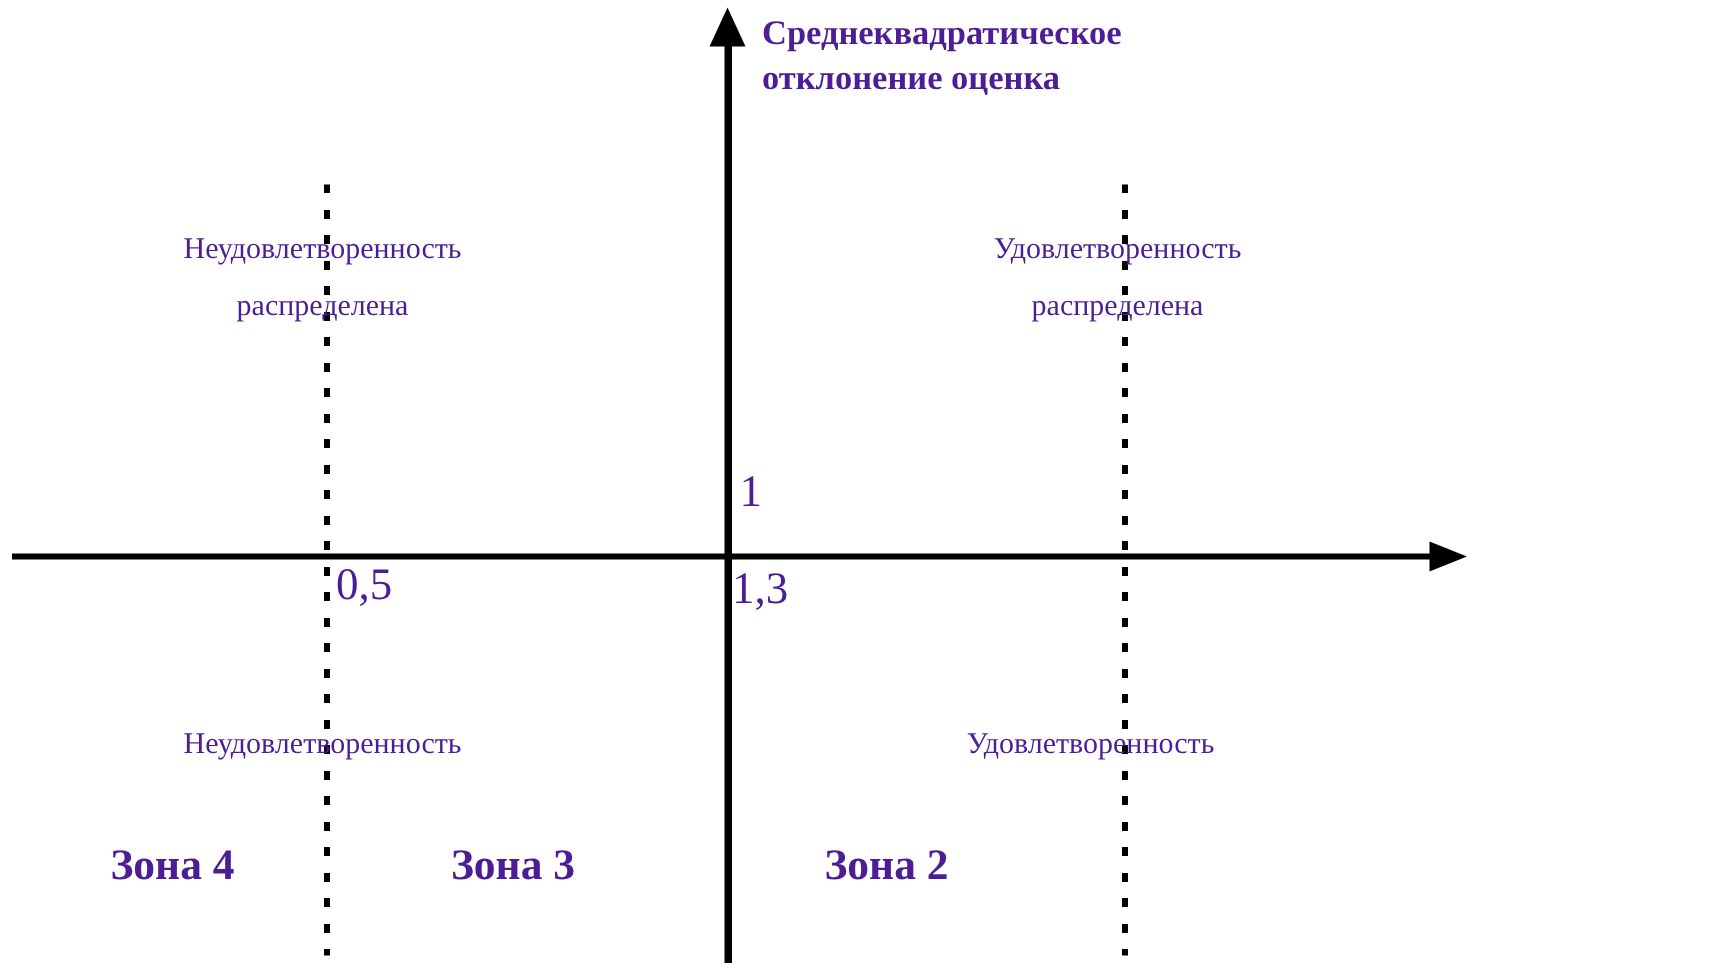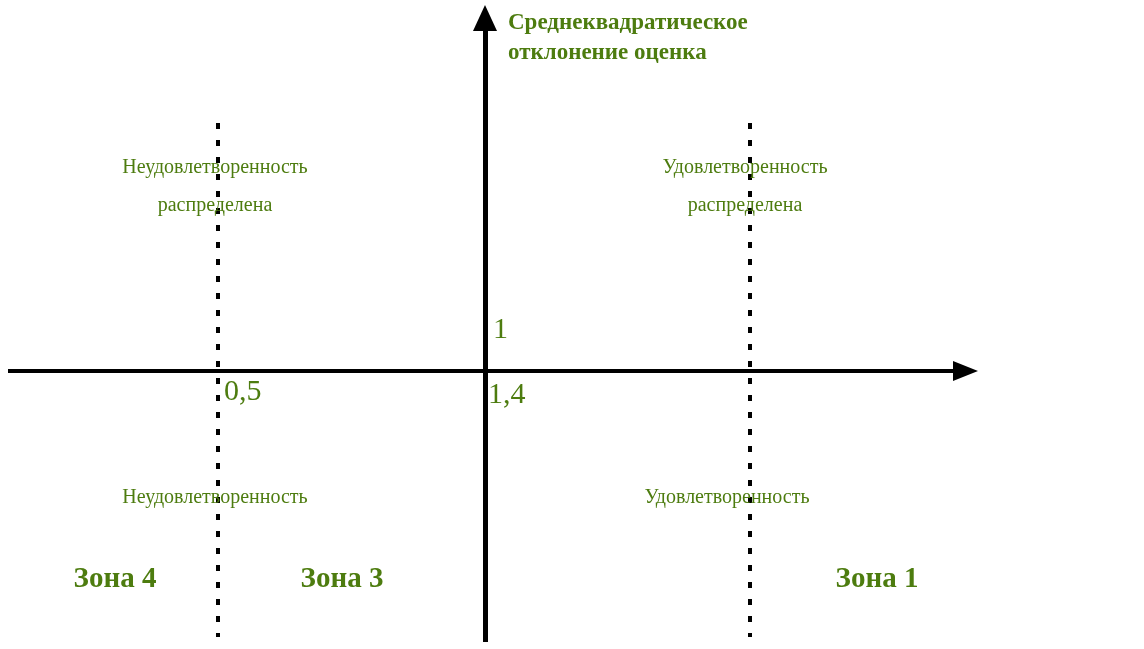--- a/index.html
+++ b/index.html
@@ -6,21 +6,21 @@
     margin: 0;
     padding: 0;
     background: #ffffff;
   }
   .canvas {
     position: relative;
     width: 1144px;
     height: 649px;
     background: #ffffff;
     font-family: "Liberation Serif", "DejaVu Serif", serif;
-    color: #4d7c0f;
+    color: #4c1d95;
     overflow: hidden;
   }
   .abs { position: absolute; }
 
   
   .y-axis-line {
     left: 483px; top: 18px;
     width: 5px; height: 624px;
     background: #000000;
   }
@@ -139,24 +139,24 @@
   <div class="abs quad-label quad-top-left">
     <span style="display:block">Неудовлетворенность</span>
     <span style="display:block">распределена</span>
   </div>
   <div class="abs quad-label quad-top-right">
     <span style="display:block">Удовлетворенность</span>
     <span style="display:block">распределена</span>
   </div>
 
   <div class="abs tick tick-y1">1</div>
-  <div class="abs tick tick-09">1,4</div>
+  <div class="abs tick tick-09">1,3</div>
   <div class="abs tick tick-08">0,5</div>
 
 
   <div class="abs quad-label quad-bottom-left">Неудовлетворенность</div>
   <div class="abs quad-label quad-bottom-right">Удовлетворенность</div>
 
   <div class="abs zone-label zone-4">Зона 4</div>
   <div class="abs zone-label zone-3">Зона 3</div>
-  <div class="abs zone-label zone-1">Зона 1</div>
+  <div class="abs zone-label zone-2">Зона 2</div>
 
 </div>
 
 </body></html>

